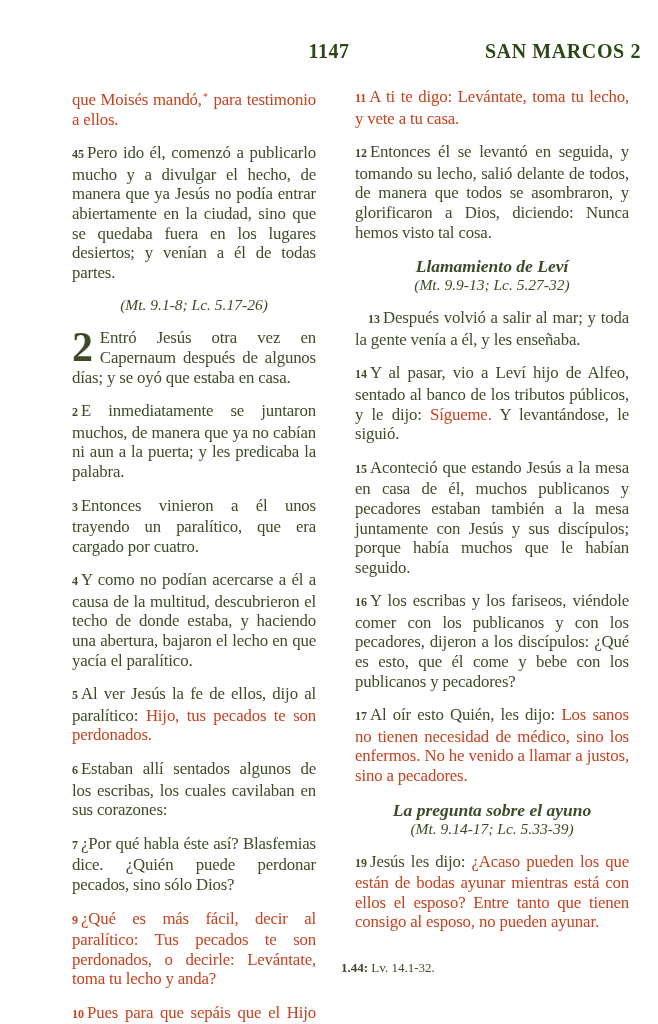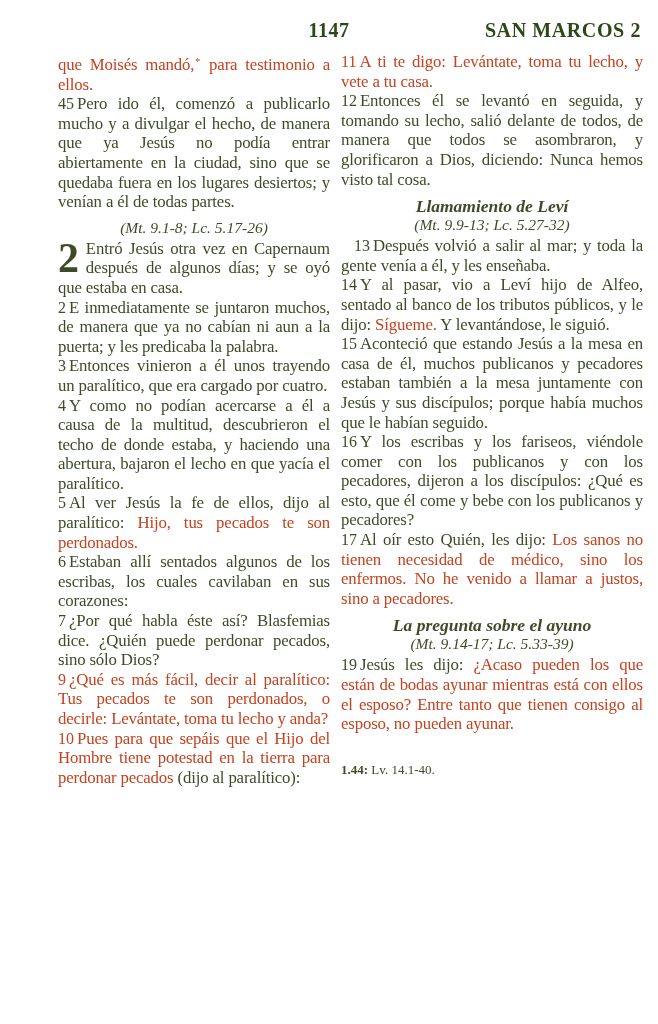--- a/index.html
+++ b/index.html
@@ -6,41 +6,41 @@
     --green:#3e4a28;
     --green-dark:#2d4716;
     --red:#c5421f;
   }
   html,body{margin:0;padding:0;overflow:hidden;}
   body{
     width:658px;height:1024px;background:#ffffff;
     font-family:"Liberation Serif", serif;
     color:var(--green);
   }
-  .page{position:relative;width:658px;height:724px;box-sizing:border-box;padding:19px 15px 0 58px;}
+  .page{position:relative;width:658px;height:724px;box-sizing:border-box;padding:40px 15px 0 58px;}
   .running-head{position:relative;height:26px;}
   .page-number{
     position:absolute;left:-58px;top:0;width:658px;text-align:center;
     font-weight:bold;font-size:20px;color:var(--green-dark);letter-spacing:0.5px;
   }
   .book-title{
     position:absolute;right:2px;top:0;
     font-weight:bold;font-size:20px;color:var(--green-dark);letter-spacing:0.6px;
   }
   .cols{display:flex;gap:11px;margin-top:7px;}
   .col{box-sizing:border-box;}
   .col-left{width:272px;}
   .col-right{width:302px;}
   p.verse{
-    margin:0;text-align:justify;
+    margin:14px;text-align:justify;
     font-size:16.8px;line-height:19.6px;letter-spacing:-0.15px;
     color:var(--green);
   }
   .red{color:var(--red);}
-  .vnum{font-weight:normal;font-size:16px;letter-spacing:0;padding-right:3px;}
+  .vnum{font-weight:bold;font-size:12px;letter-spacing:0;padding-right:3px;}
   .fnmark{font-size:10px;vertical-align:5px;padding:0 1px;}
   .section-head{margin-top:7px;}
   .section-title{
     margin:0;text-align:center;font-style:italic;font-weight:bold;
     font-size:17.5px;line-height:20px;color:var(--green);
   }
   .section-ref{
     margin:0 0 2px 0;text-align:center;font-style:italic;
     font-size:15.5px;line-height:18px;color:var(--green);
   }
@@ -120,18 +120,18 @@
       <p class="verse"><span class="vnum">17</span><span>Al oír esto Quién, les dijo: </span><span class="red">Los sanos no tienen necesidad de médico, sino los enfermos. No he venido a llamar a justos, sino a pecadores.</span></p>
 
       <div class="section-head">
         <p class="section-title">La pregunta sobre el ayuno</p>
         <p class="section-ref">(Mt. 9.14-17; Lc. 5.33-39)</p>
       </div>
 
 
       <p class="verse"><span class="vnum">19</span><span>Jesús les dijo: </span><span class="red">¿Acaso pueden los que están de bodas ayunar mientras está con ellos el esposo? Entre tanto que tienen consigo al esposo, no pueden ayunar.</span></p>
 
-      <p class="footnote"><span class="fn-ref">1.44:</span><span> Lv. 14.1-40.</span></p>
+      <p class="footnote"><span class="fn-ref">1.44:</span><span> Lv. 14.1-32.</span></p>
 
     </div>
 
   </div>
 </div>
 
 </body></html>

